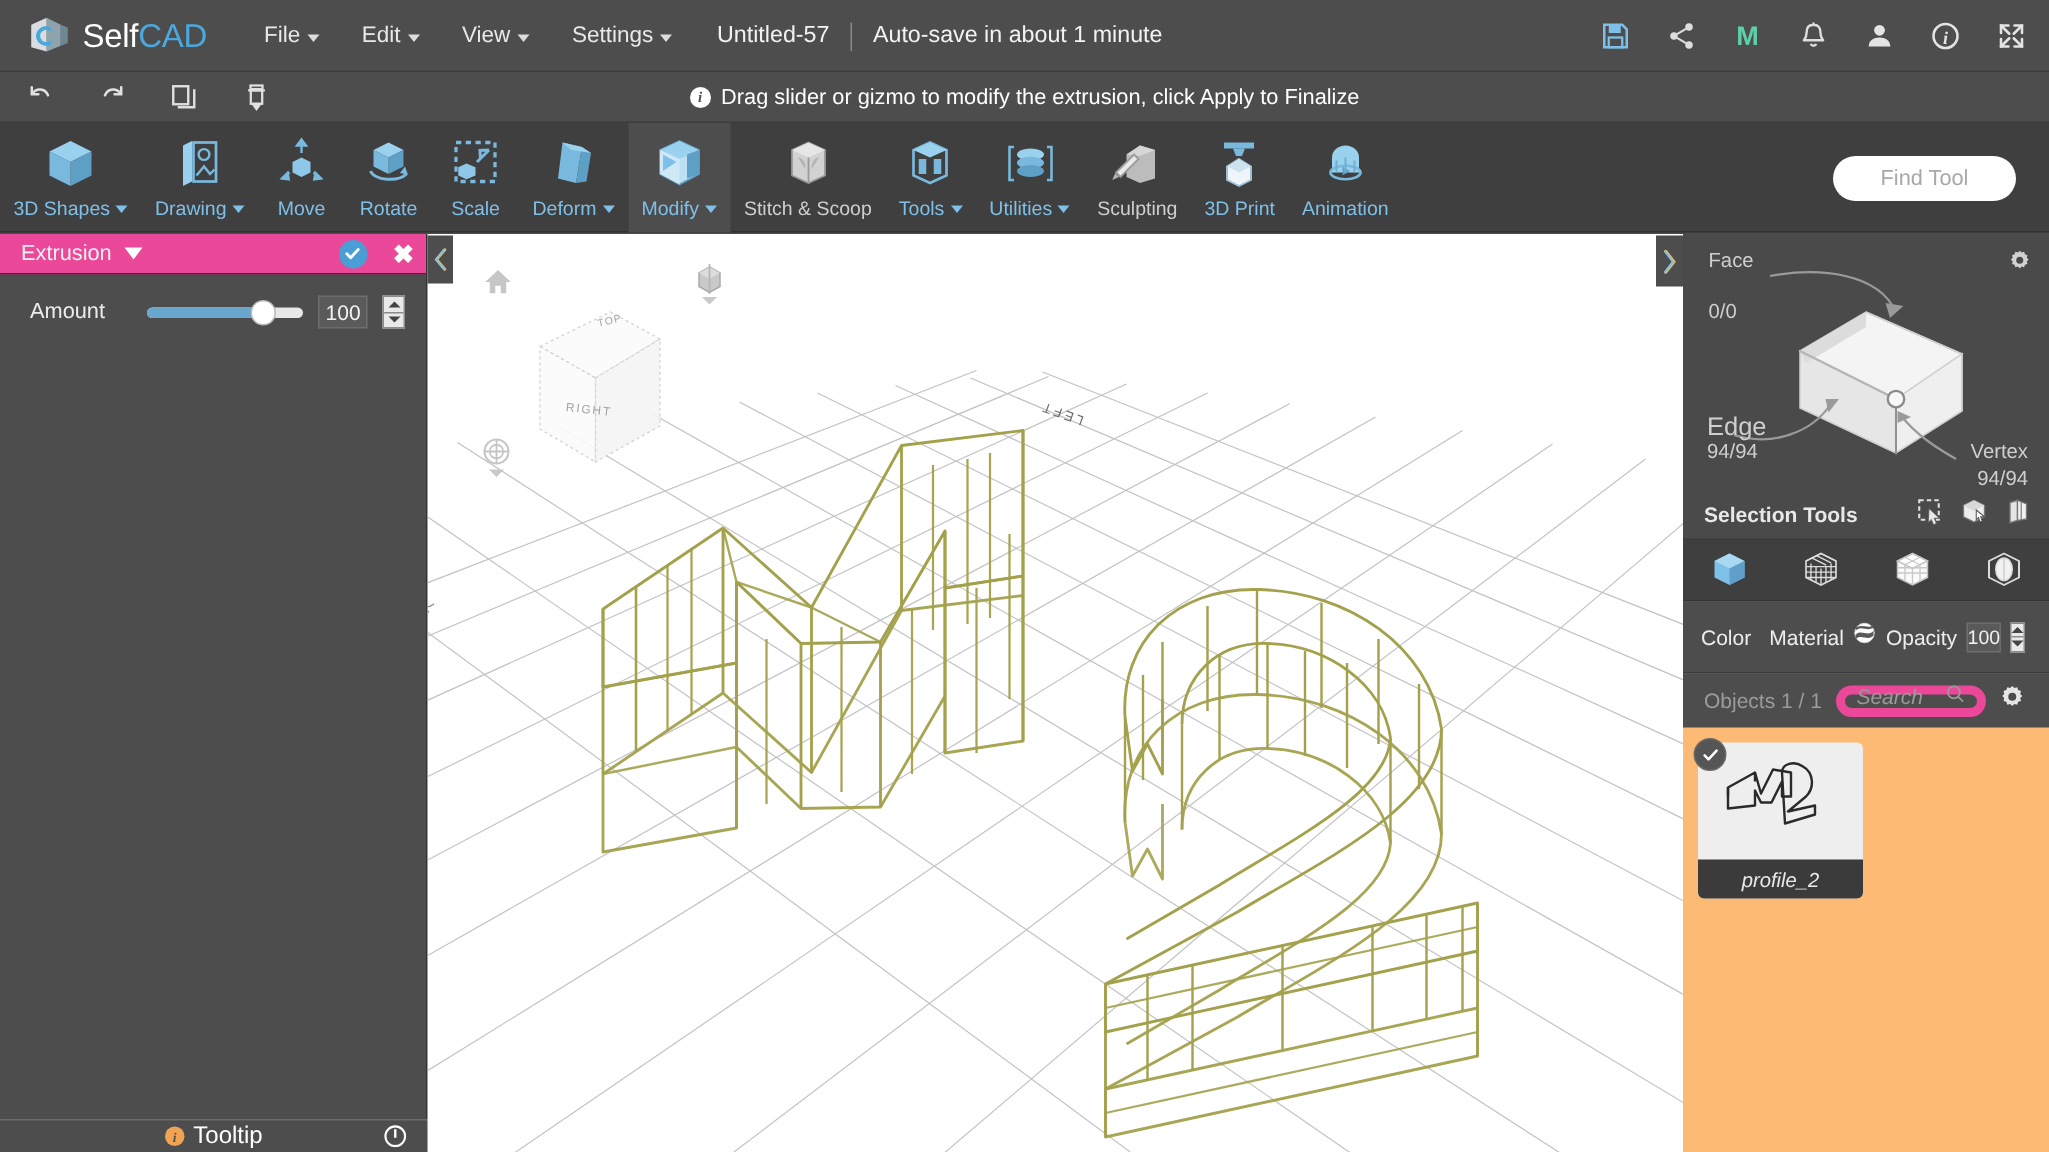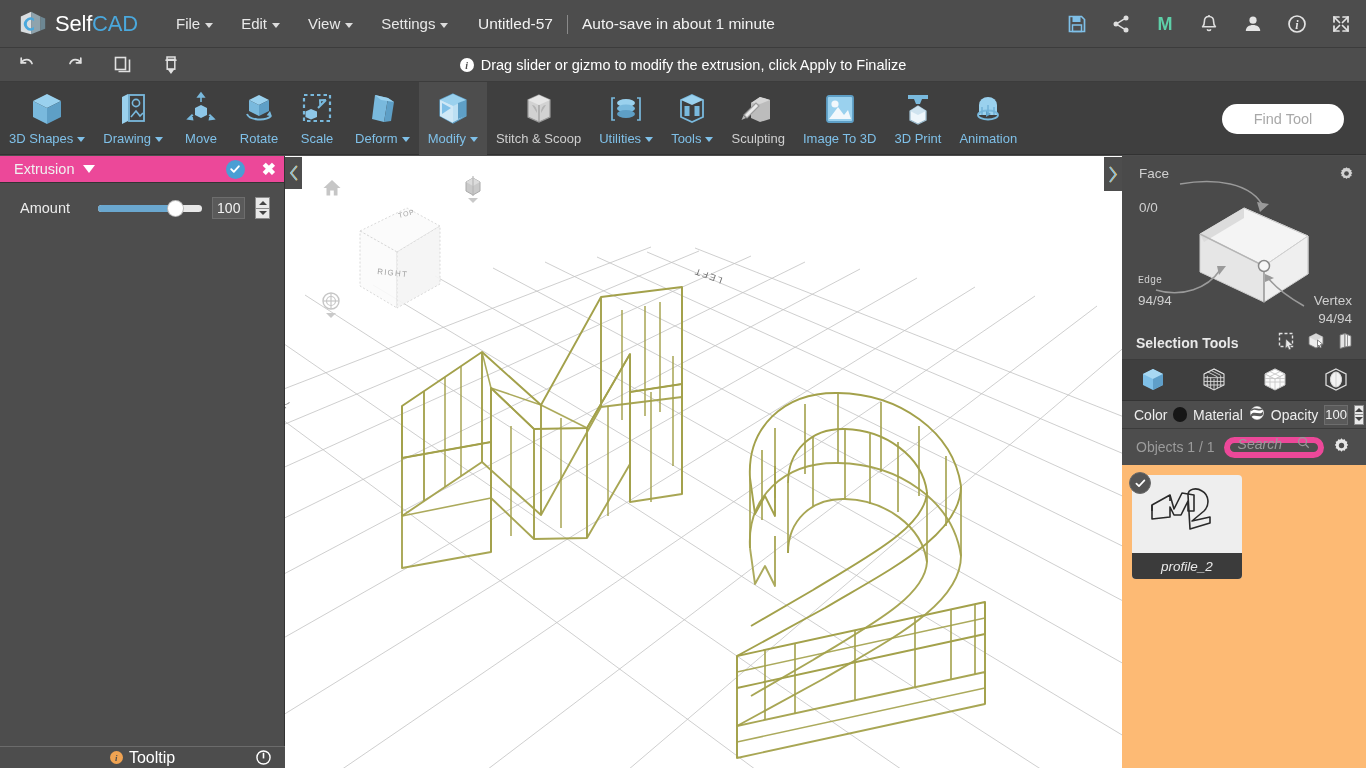--- a/index.html
+++ b/index.html
@@ -182,40 +182,40 @@
   .rightpanel {
     position:absolute; left:1122px; top:156px; width:244px; height:612px;
     background:#fdba74;
   }
   .rp-sel {
     position:relative; height:204px; background:#4a4a4a; border-bottom:1px solid #3b3b3b;
   }
   .rp-gear { position:absolute; right:12px; top:10px; cursor:pointer; }
   .lbl-face { position:absolute; left:17px; top:10px; color:#cfcfcf; font-size:13.5px; }
   .val-face { position:absolute; left:17px; top:44px; color:#cfcfcf; font-size:13.5px; }
-  .lbl-edge { position:absolute; left:16px; top:119px; color:#cfcfcf; font-size:10px;font-family:Liberation Mono, monospace; }
+  .lbl-edge { position:absolute; left:16px; top:119px; color:#cfcfcf; font-size:17px; }
   .val-edge { position:absolute; left:16px; top:137px; color:#cfcfcf; font-size:13.5px; }
   .lbl-vert { position:absolute; right:14px; top:137px; color:#cfcfcf; font-size:13.5px; }
   .val-vert { position:absolute; right:14px; top:155px; color:#cfcfcf; font-size:13.5px; }
   .sel-tools-row {
     position:absolute; left:0; bottom:0; width:244px; height:32px;
     display:flex; align-items:center; padding:0 12px 0 14px;
   }
   .sel-tools-lbl { color:#e8e8e8; font-size:14px; font-weight:bold; }
   .sel-tools-ics { margin-left:auto; display:flex; gap:11px; align-items:center; }
 
   .rp-modes {
     height:41px; background:#3f3f3f; display:flex; align-items:center;
     justify-content:space-around; border-bottom:1px solid #343434;
   }
   .mode-btn { cursor:pointer; padding:2px 10px; display:flex; align-items:center; }
 
   .rp-matrow {
-    height:28px; background:#4d4d4d; display:flex; align-items:center;
-    padding:0 2px 0 12px; gap:6px; border-bottom:1px solid #3b3b3b;
+    height:48px; background:#4d4d4d; display:flex; align-items:center;
+    padding:0 16px 0 12px; gap:6px; border-bottom:1px solid #3b3b3b;
   }
   .mat-lbl { color:#ededed; font-size:14px; }
   .color-dot { width:21px;height:15px;border-radius:9px;background:#161616; cursor:pointer; }
   .op-box {
     width:26px;height:20px;background:#5a5a5a;border:1px solid #6d6d6d;color:#f2f2f2;
     font-size:13px;display:flex;align-items:center;justify-content:center;cursor:text;
   }
   .op-spin { display:flex;flex-direction:column;width:13px;height:20px;
              border:1px solid #8c8c8c;background:#e9e9e9; }
 
@@ -496,74 +496,62 @@
           </svg>
       </div>
       <div class="tool-lb grey">
           <span>Stitch &amp; Scoop</span>
         </div>
     </div>
 
     <div class="tool">
       <div class="tool-ic">
         <svg width="40" height="40" viewBox="0 0 40 40">
+            <polygon points="20,6 31,11 31,28 20,33 9,28 9,11" fill="none" stroke="#79b9dd" stroke-width="1.8"></polygon>
+            <polygon points="20,6 31,11 20,16 9,11" fill="#9ad1ee"></polygon>
+            <rect x="12.5" y="17" width="5" height="10" fill="#79b9dd"></rect>
+            <rect x="22.5" y="17" width="5" height="10" fill="#79b9dd"></rect>
+          </svg>
+      </div>
+      <div class="tool-lb">
+          <span>Tools</span>
+          <i class="caret-t"></i>
+        </div>
+    </div>
+
+    <div class="tool">
+      <div class="tool-ic">
+        <svg width="40" height="40" viewBox="0 0 40 40">
             <ellipse cx="20" cy="14" rx="9" ry="4" fill="#9ad1ee"></ellipse>
             <ellipse cx="20" cy="19.5" rx="9" ry="4" fill="#79b9dd"></ellipse>
             <ellipse cx="20" cy="25" rx="9" ry="4" fill="#5e9fc6"></ellipse>
             <path d="M9 9 l-3 0 0 22 3 0" fill="none" stroke="#79b9dd" stroke-width="1.7"></path>
             <path d="M31 9 l3 0 0 22 -3 0" fill="none" stroke="#79b9dd" stroke-width="1.7"></path>
           </svg>
       </div>
       <div class="tool-lb">
           <span>Utilities</span>
           <i class="caret-t"></i>
         </div>
     </div>
 
     <div class="tool">
       <div class="tool-ic">
         <svg width="40" height="40" viewBox="0 0 40 40">
-            <polygon points="20,6 31,11 31,28 20,33 9,28 9,11" fill="none" stroke="#79b9dd" stroke-width="1.8"></polygon>
-            <polygon points="20,6 31,11 20,16 9,11" fill="#9ad1ee"></polygon>
-            <rect x="12.5" y="17" width="5" height="10" fill="#79b9dd"></rect>
-            <rect x="22.5" y="17" width="5" height="10" fill="#79b9dd"></rect>
-          </svg>
-      </div>
-      <div class="tool-lb">
-          <span>Tools</span>
-          <i class="caret-t"></i>
-        </div>
-    </div>
-
-    <div class="tool">
-      <div class="tool-ic">
-        <svg width="40" height="40" viewBox="0 0 40 40">
             <polygon points="22,8 32,11 32,30 22,33 13,29 13,14" fill="#bcbcbc"></polygon>
             <polygon points="22,8 32,11 22,15 13,14" fill="#d6d6d6"></polygon>
             <path d="M6 26 l12-12 3 3 -12 12z" fill="#eaeaea" stroke="#9a9a9a" stroke-width="1.2"></path>
             <path d="M5.5 26.5 l-2 4.5 4.5-2z" fill="#b4b4b4"></path>
           </svg>
       </div>
       <div class="tool-lb grey">
           <span>Sculpting</span>
         </div>
     </div>
 
-    <div class="tool">
-      <div class="tool-ic">
-        <svg width="40" height="40" viewBox="0 0 40 40">
-            <rect x="7" y="7" width="26" height="26" rx="2" fill="#9ad1ee" stroke="#5e9fc6" stroke-width="1.8"></rect>
-            <circle cx="15" cy="15" r="3.6" fill="#f2f8fc"></circle>
-            <polygon points="9,30 18,18 24,26 28,21 31,30" fill="#f2f8fc"></polygon>
-          </svg>
-      </div>
-      <div class="tool-lb">
-          <span>Image To 3D</span>
-        </div>
-    </div>
 
     <div class="tool">
       <div class="tool-ic">
         <svg width="40" height="40" viewBox="0 0 40 40">
             <rect x="10" y="6" width="20" height="4" fill="#79b9dd"></rect>
             <path d="M16 10 h8 l-2 5 h-4z" fill="#79b9dd"></path>
             <polygon points="20,17 28,22 28,31 20,35 12,31 12,22" fill="#eef6fb" stroke="#9fbed0" stroke-width="1.3"></polygon>
             <polygon points="20,17 28,22 20,26 12,22" fill="#cfe3ef"></polygon>
           </svg>
       </div>

